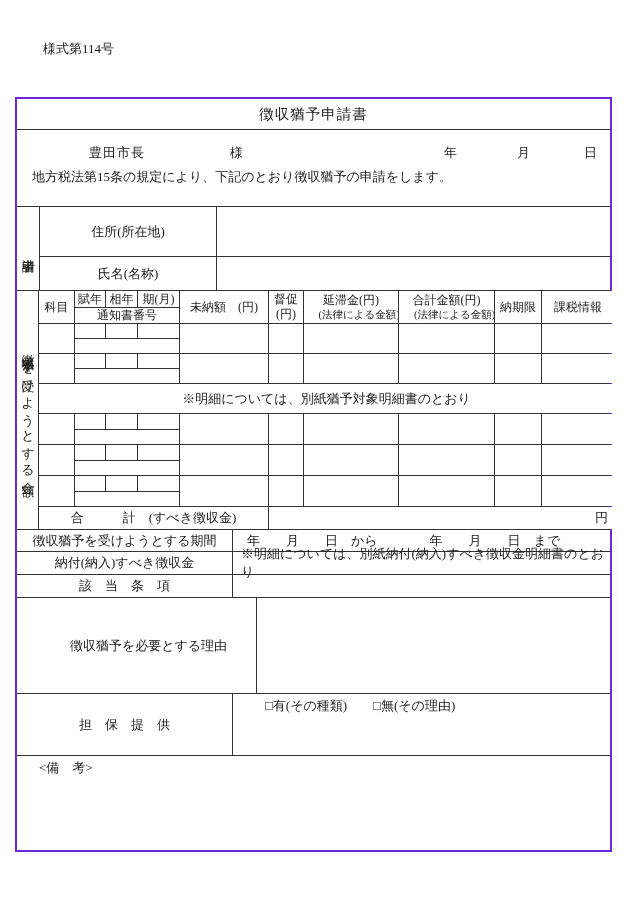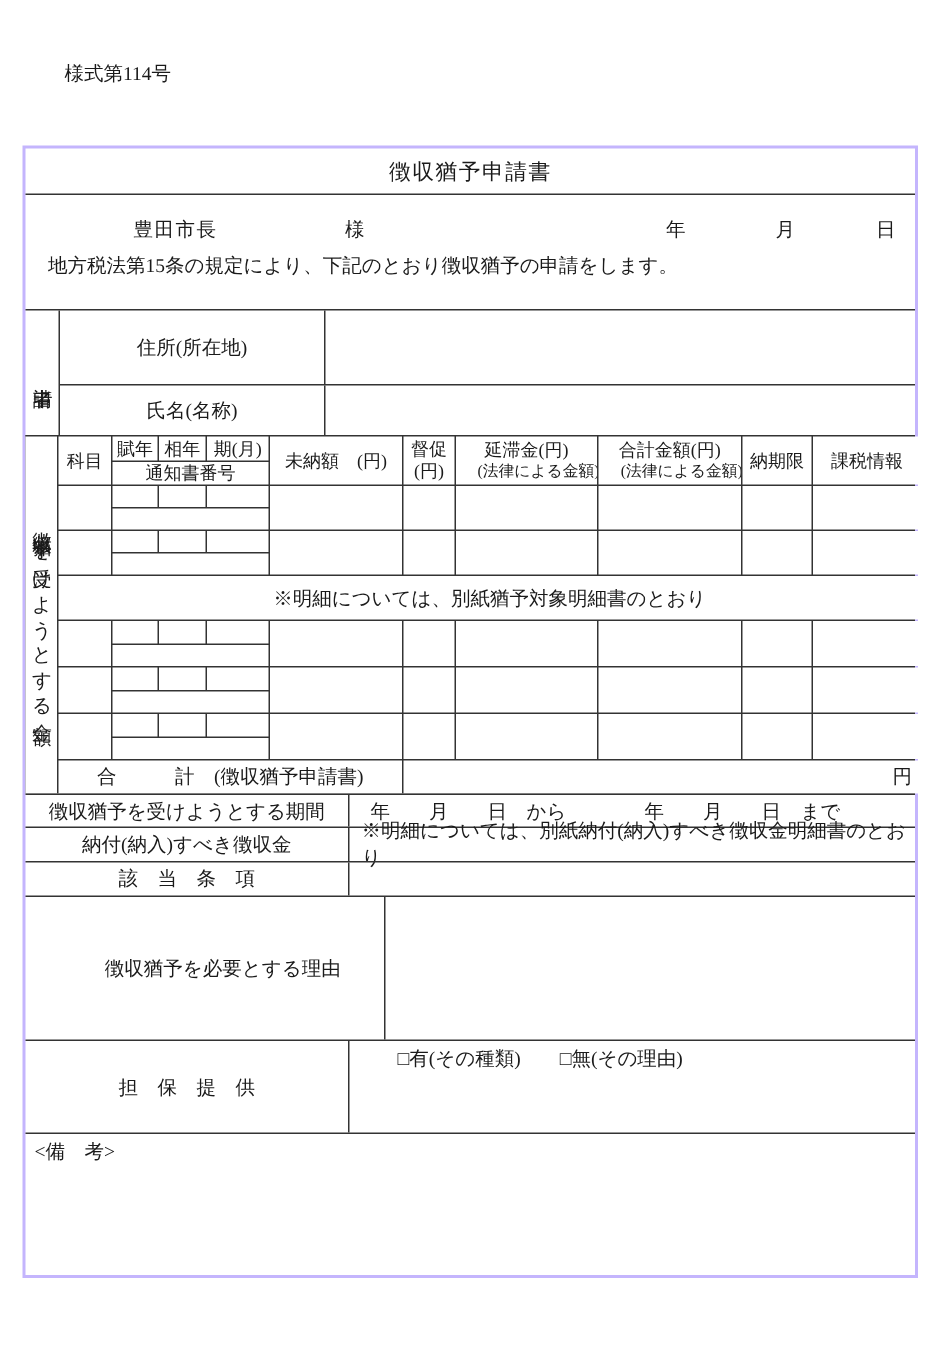--- a/index.html
+++ b/index.html
@@ -4,21 +4,21 @@
 <style>
   html,body{margin:0;padding:0;}
   body{
     width:630px;height:903px;background:#ffffff;position:relative;
     font-family:"Liberation Serif","DejaVu Serif",serif;
     color:#1a1a1a;font-size:13px;
   }
   .form-number{position:absolute;left:43px;top:40px;font-size:13px;}
   .form{
     position:absolute;left:15px;top:97px;width:597px;height:755px;
-    border:2px solid #c4b5fd;box-sizing:border-box;
+    border:2px solid #6d28d9;box-sizing:border-box;
     display:flex;flex-direction:column;background:#fff;
   }
   .bt{border-top:1px solid #333;}
   
   .title-row{height:30px;display:flex;align-items:center;justify-content:center;
     font-size:14.5px;letter-spacing:1px;flex:0 0 auto;}
   
   .greeting{height:76px;position:relative;flex:0 0 auto;}
   .greeting span{position:absolute;top:14px;}
   .g-addressee{left:72px;letter-spacing:1px;}
@@ -58,21 +58,21 @@
     justify-content:center;flex:0 0 auto;text-align:center;}
   .frow-val{flex:1;display:flex;align-items:center;padding-left:14px;box-sizing:border-box;}
   .frow-val.pad8{padding-left:8px;}
   .frow-val.top{align-items:flex-start;padding-top:3px;margin-left:24px;}
   .h-period{height:21px;}
   .h-levies{height:22px;}
   .h-clause{height:22px;}
   .h-reason{height:95px;padding-left:24px;}
   .h-plan{height:24px;}
   .h-collateral{height:61px;}
-  .remarks{flex:1;padding:3px 6px;box-sizing:border-box;}
+  .remarks{flex:1;padding:3px 22px;box-sizing:border-box;}
 </style>
 </head>
 <body>
 
 <div class="form-number">様式第114号</div>
 
 <div class="form">
 
   <div class="title-row">徴収猶予申請書</div>
 
@@ -184,21 +184,21 @@
     <div class="c" style="grid-area:12/4/13/5"></div>
     <div class="c" style="grid-area:12/5/13/6"></div>
     <div class="c" style="grid-area:13/3/14/6"></div>
     <div class="c" style="grid-area:12/6/14/7"></div>
     <div class="c" style="grid-area:12/7/14/8"></div>
     <div class="c" style="grid-area:12/8/14/9"></div>
     <div class="c" style="grid-area:12/9/14/10"></div>
     <div class="c" style="grid-area:12/10/14/11"></div>
     <div class="c" style="grid-area:12/11/14/12"></div>
 
-    <div class="c total-lbl" style="grid-area:14/2/15/7">合　　　計　(徴収猶予申請書)</div>
+    <div class="c total-lbl" style="grid-area:14/2/15/7">合　　　計　(すべき徴収金)</div>
     <div class="c total-val" style="grid-area:14/7/15/12">円</div>
   </div>
 
   <div class="frow h-period bt">
     <div class="frow-lbl">徴収猶予を受けようとする期間</div>
     <div class="frow-val">年　　月　　日　から　　　　年　　月　　日　まで</div>
   </div>
 
   <div class="frow h-levies bt">
     <div class="frow-lbl">納付(納入)すべき徴収金</div>

